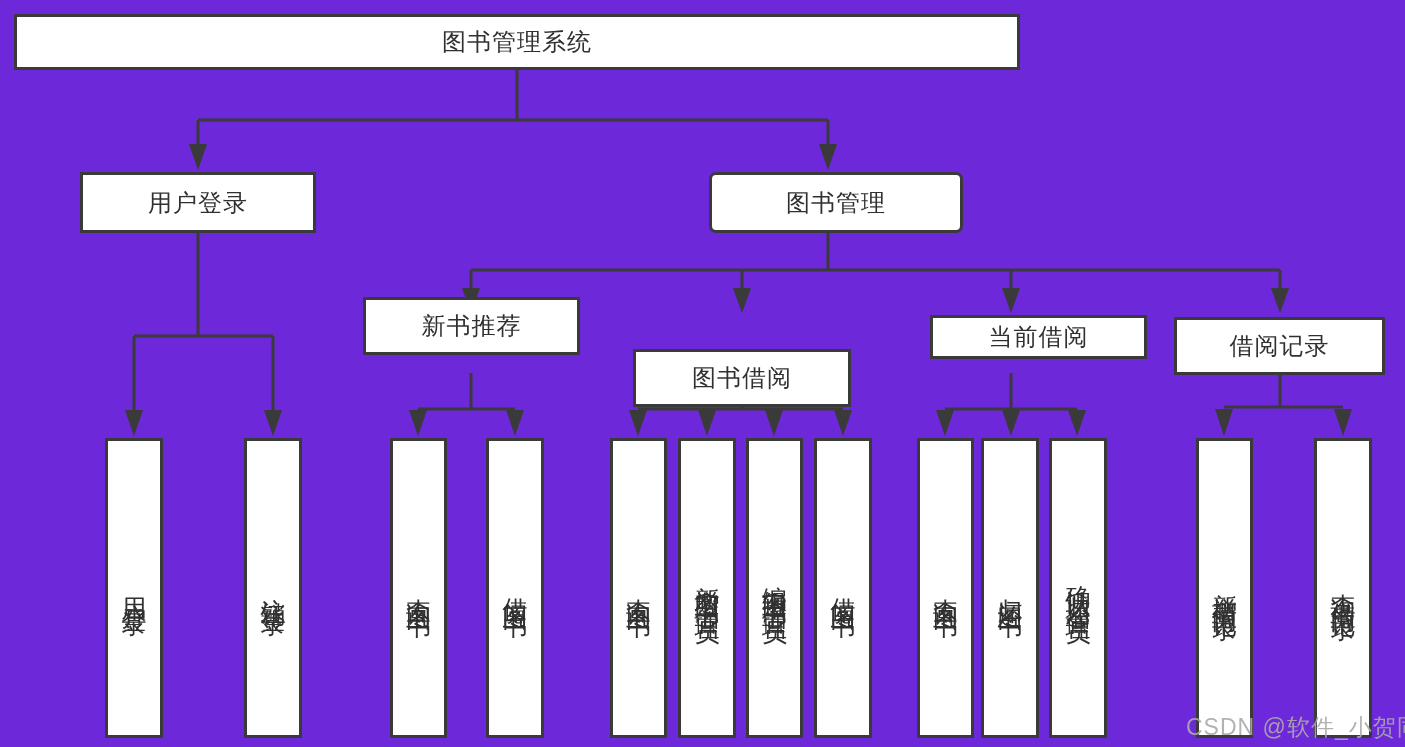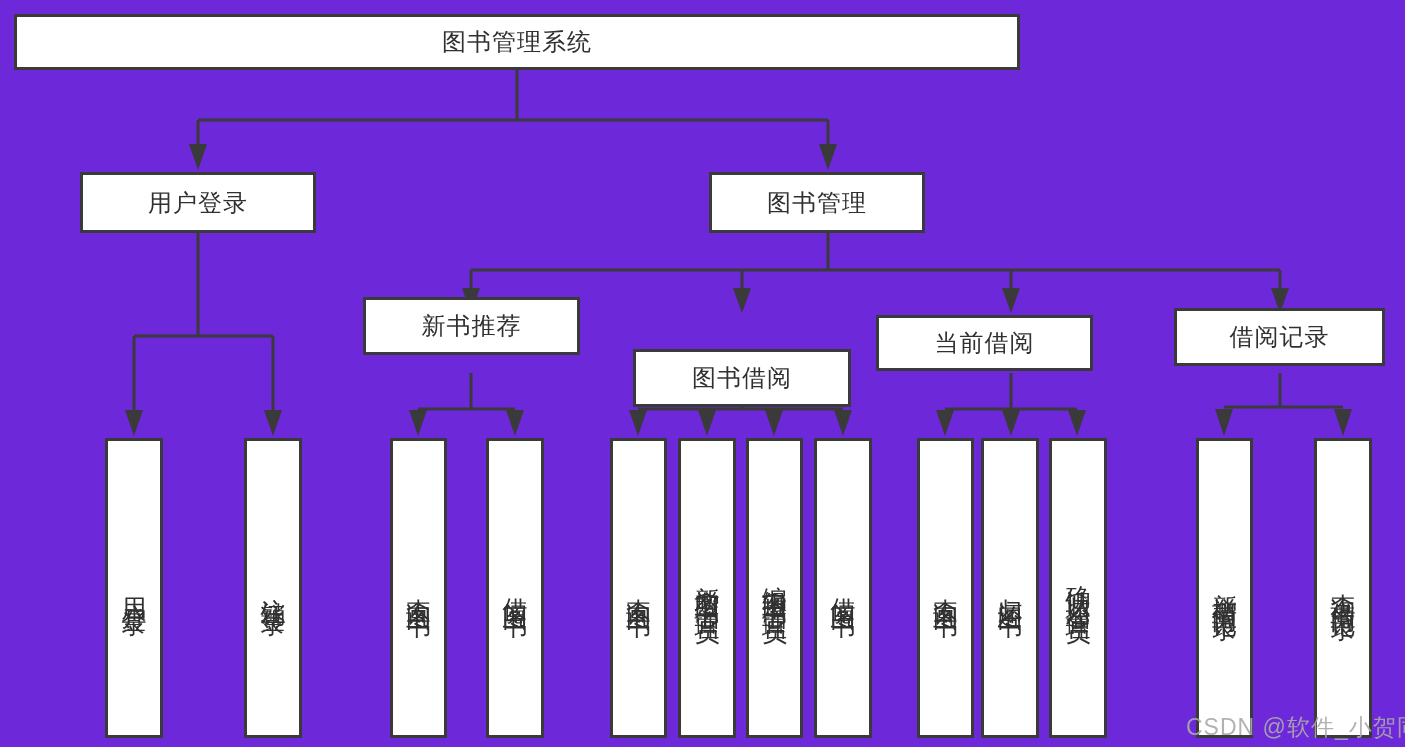--- a/index.html
+++ b/index.html
@@ -112,34 +112,34 @@
     <polygon points="1334,409 1352,409 1343,436"></polygon>
   </svg>
 
   <div class="node h" style="left:14px; top:14px; width:1006px; height:56px;">
     <span>图书管理系统</span>
   </div>
 
   <div class="node h" style="left:80px; top:172px; width:236px; height:61px;">
     <span>用户登录</span>
   </div>
-  <div class="node h" style="left:709px; top:172px; width:216px; height:61px;">
+  <div class="node h" style="left:709px; top:172px; width:254px; height:61px;border-radius:7px;">
     <span>图书管理</span>
   </div>
 
   <div class="node h" style="left:363px; top:297px; width:217px; height:58px;">
     <span>新书推荐</span>
   </div>
   <div class="node h" style="left:633px; top:315px; width:218px; height:58px;margin-top:34px;">
     <span>图书借阅</span>
   </div>
-  <div class="node h" style="left:876px; top:315px; width:217px; height:56px;font-family:Liberation Mono, monospace;">
+  <div class="node h" style="left:930px; top:315px; width:217px; height:44px;font-family:Liberation Mono, monospace;">
     <span>当前借阅</span>
   </div>
-  <div class="node h" style="left:1174px; top:308px; width:211px; height:58px;">
+  <div class="node h" style="left:1174px; top:317px; width:211px; height:58px;">
     <span>借阅记录</span>
   </div>
 
   <div class="node leaf" style="left:105px; top:438px; width:58px; height:300px;">
     <span>用户登录</span>
   </div>
   <div class="node leaf" style="left:244px; top:438px; width:58px; height:300px;">
     <span>注销登录</span>
   </div>
 

